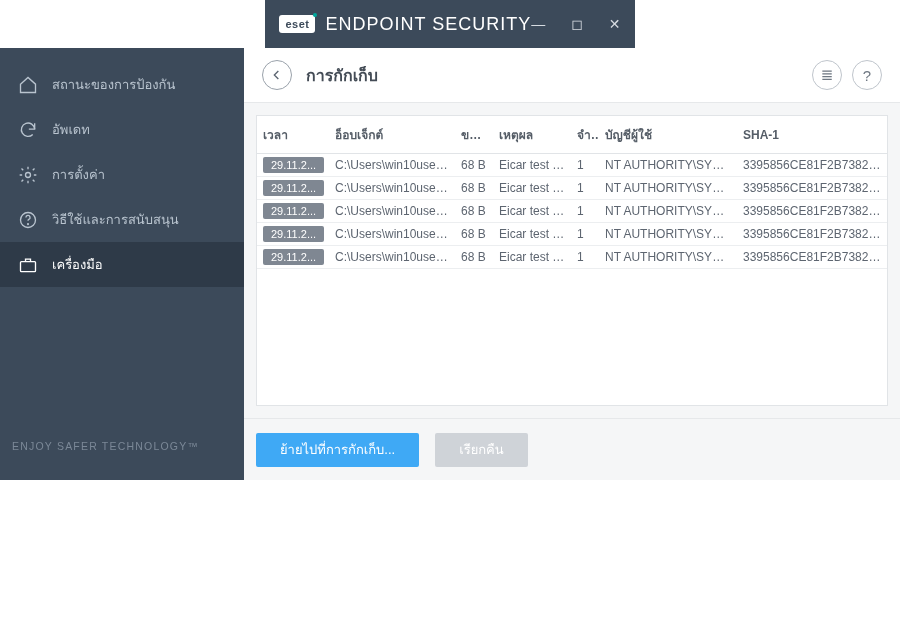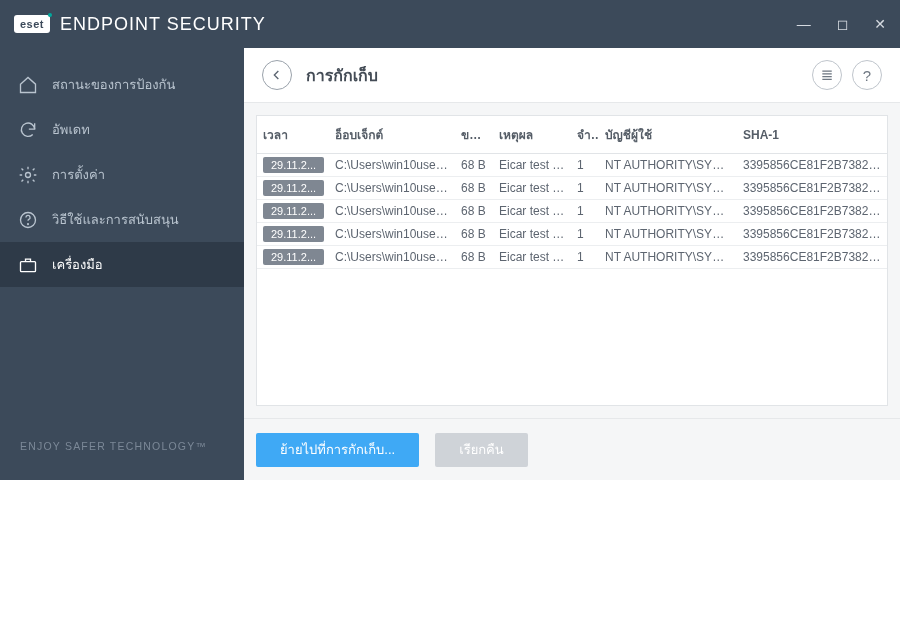--- a/index.html
+++ b/index.html
@@ -1,30 +1,30 @@
 <!DOCTYPE html>
 <html><head>
 <meta charset="utf-8">
 <style>
   * { box-sizing: border-box; margin: 0; padding: 0; }
   html, body { width: 900px; height: 620px; font-family: "Segoe UI", Tahoma, sans-serif; overflow: hidden; }
-  .window { width: 900px; height: 480px; display: flex; flex-direction: column; background: #fff; }
+  .window { width: 900px; height: 480px; display: flex; flex-direction: column; background: #fff; align-items: center; }
   .titlebar { height: 48px; background: #3c4a5a; color: #fff; display: flex; align-items: center; padding: 0 14px; }
   .logo-badge { background: #fff; color: #3c4a5a; font-weight: 700; font-size: 11px; letter-spacing: 0.5px; padding: 3px 6px; border-radius: 3px; margin-right: 10px; position: relative; }
   .logo-badge::after { content: ""; position: absolute; top: -2px; right: -2px; width: 4px; height: 4px; background: #00a99d; border-radius: 50%; }
   .app-title { font-size: 18px; font-weight: 300; letter-spacing: 1px; }
   .window-controls { margin-left: auto; display: flex; gap: 26px; align-items: center; color: #d6dbe1; }
   .window-controls span { cursor: pointer; font-size: 14px; line-height: 1; }
   .body { flex: 1; display: flex; min-height: 0; }
   .sidebar { width: 244px; background: #3c4a5a; color: #b9c4cf; display: flex; flex-direction: column; padding-top: 14px; }
   .nav-item { display: flex; align-items: center; gap: 14px; padding: 12px 18px; cursor: pointer; font-size: 13px; min-height: 44px; }
   .nav-item.active { background: #2e3a48; color: #fff; }
   .nav-icon { width: 20px; height: 20px; display: flex; align-items: center; justify-content: center; flex-shrink: 0; }
   .nav-icon svg { stroke: currentColor; fill: none; stroke-width: 1.6; }
-  .sidebar-footer { margin-top: auto; padding: 0 20px 28px; font-size: 10.5px; letter-spacing: 1.2px; color: #7b8897; }
+  .sidebar-footer { margin-top: auto; padding: 0 12px 28px; font-size: 10.5px; letter-spacing: 1.2px; color: #7b8897; }
   .main { flex: 1; display: flex; flex-direction: column; background: #f5f6f7; min-width: 0; }
   .topbar { height: 55px; background: #fff; border-bottom: 1px solid #e6e8ea; display: flex; align-items: center; padding: 6px 18px; }
   .back-btn { width: 30px; height: 30px; border: 1.5px solid #9aa2ab; border-radius: 50%; display: flex; align-items: center; justify-content: center; margin-right: 14px; cursor: pointer; color: #5b6470; }
   .page-title { font-size: 16px; font-weight: 600; color: #444c56; }
   .top-icons { margin-left: auto; display: flex; gap: 10px; }
   .top-icon { width: 30px; height: 30px; border: 1.5px solid #bfc5cc; border-radius: 50%; display: flex; align-items: center; justify-content: center; cursor: pointer; color: #6f7883; font-size: 15px; }
   .content { flex: 1; padding: 12px; display: flex; flex-direction: column; min-height: 0; }
   .table-wrap { flex: 1; background: #fff; border: 1px solid #e1e4e7; overflow: hidden; min-height: 0; }
   table { width: 100%; border-collapse: collapse; table-layout: fixed; }
   thead th { text-align: left; font-weight: 600; font-size: 12px; color: #555d67; padding: 9px 6px; border-bottom: 1px solid #e1e4e7; white-space: nowrap; overflow: hidden; text-overflow: ellipsis; }

